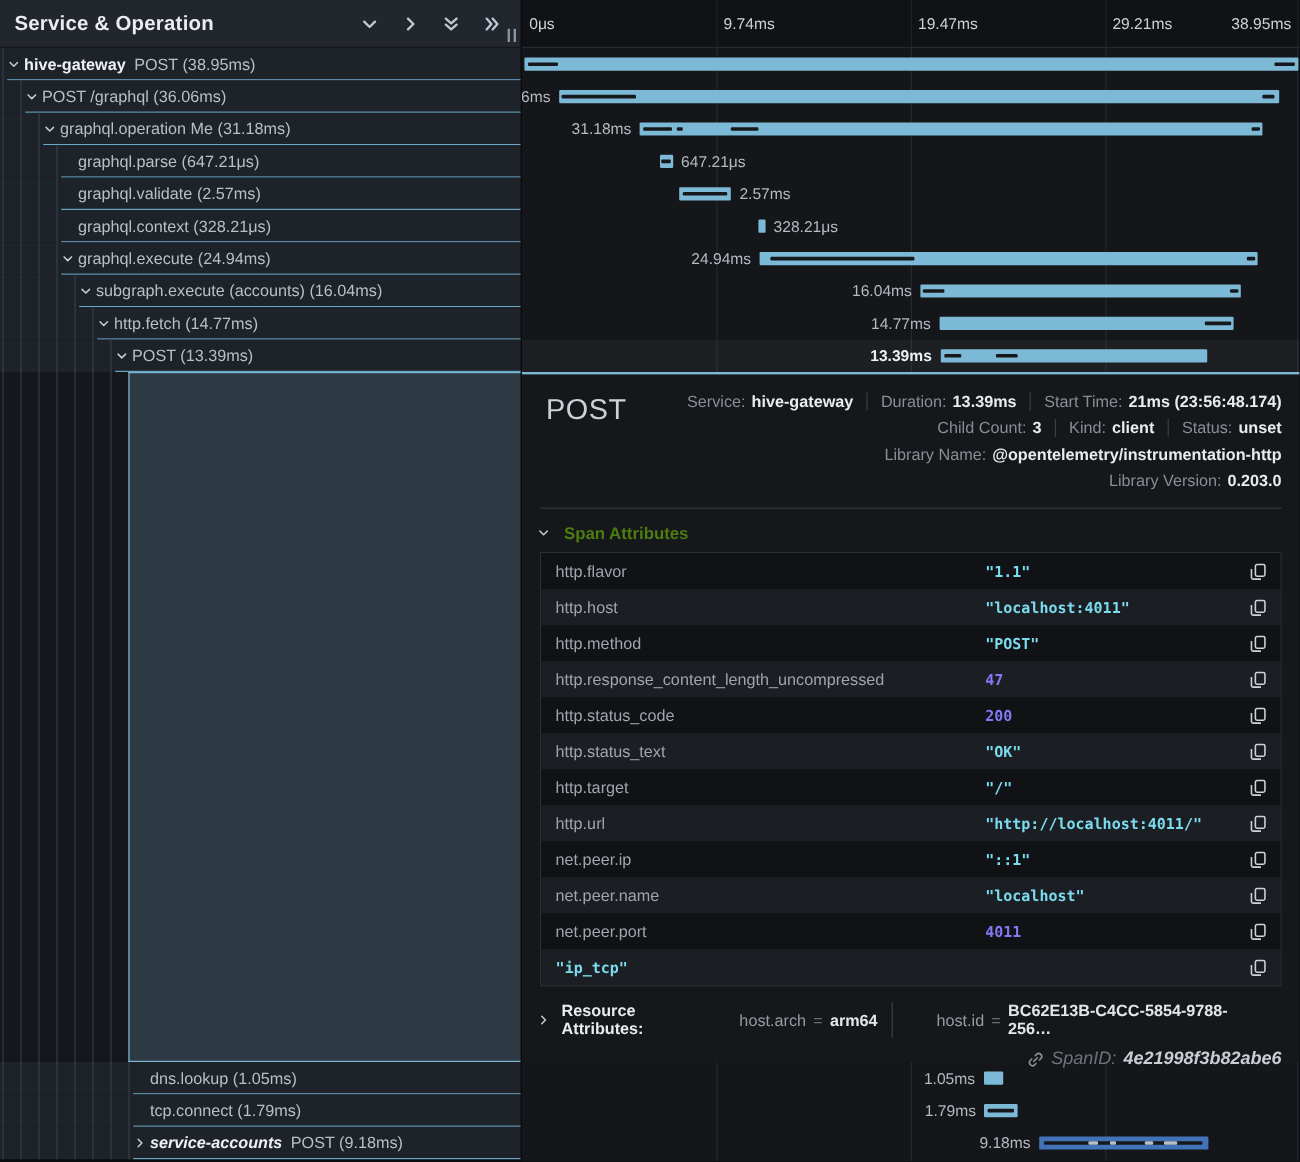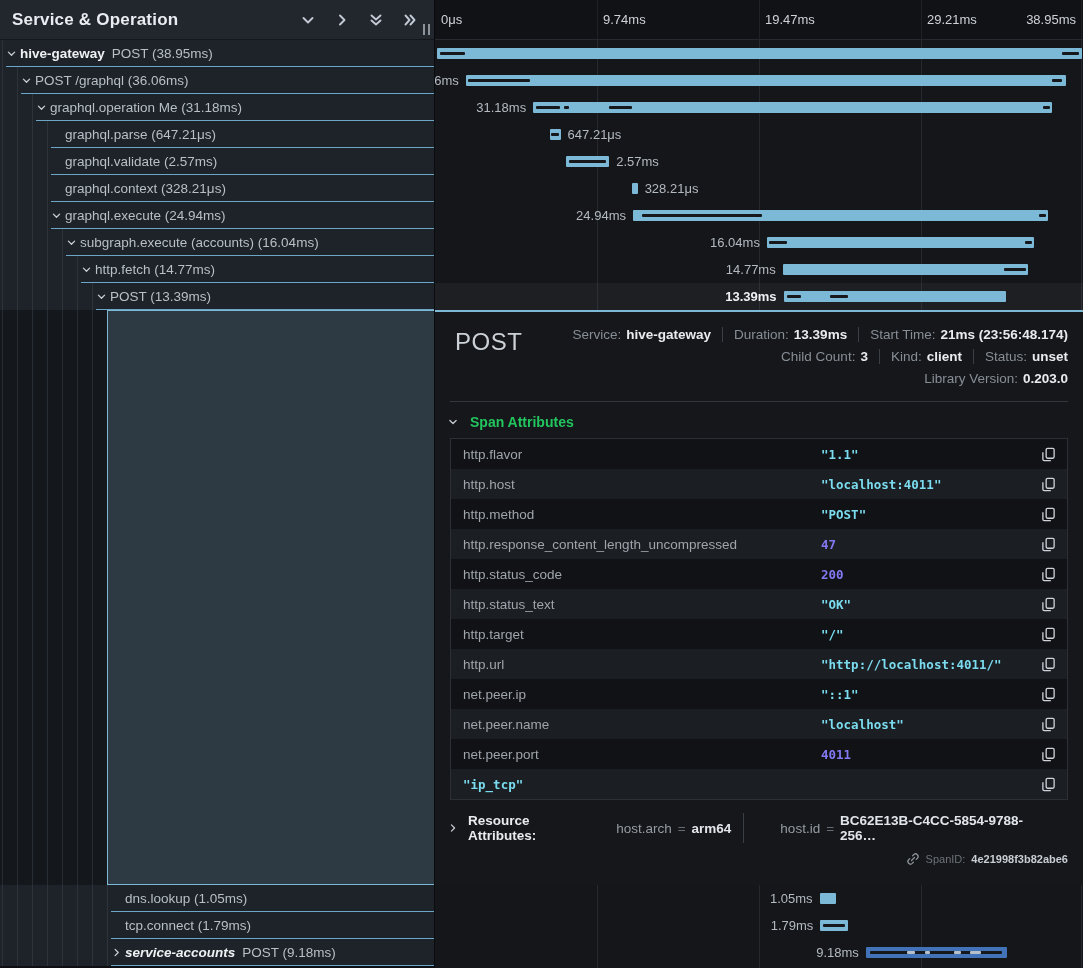--- a/index.html
+++ b/index.html
@@ -72,38 +72,38 @@
   .meta-stack { display:flex; flex-direction:column; align-items:flex-end; }
   .meta-line { display:flex; align-items:center; height:22px; }
   .meta-item { display:flex; align-items:center; gap:5px; padding:0 11px; font-size:13.5px; }
   .meta-item:last-child { padding-right:0; }
   .meta-item + .meta-item { border-left:1px solid #3a3f46; }
   .meta-label { color:#878e96; }
   .meta-value { color:#e9ecef; font-weight:bold; }
   .detail-divider { margin:12px 15px 0 15px; border-top:1px solid #34383e; }
   .section-header { margin:12px 15px 8px 13px; display:flex; align-items:center; gap:8px; }
   .section-header .chev svg { width:10px; height:10px; }
-  .section-title { font-size:14px; font-weight:bold; color:#22c55e; }
+  .section-title { font-size:14px; font-weight:bold; color:#4d7c0f; }
   .attr-table { margin:0 15px; border:1px solid #2c3036; }
   .attr-row { height:30px; display:flex; align-items:center; padding:0 10px 0 12px; }
   .attr-row:nth-child(odd) { background:#101216; }
   .attr-row:nth-child(even) { background:#1b1e23; }
   .attr-key { flex:0 0 358px; font-size:13.5px; color:#9fa5ab; }
   .attr-value { font-family:"DejaVu Sans Mono", monospace; font-size:12.5px; font-weight:bold; }
   .attr-value.string { color:var(--string); }
   .attr-value.number { color:var(--number); }
   .copy-btn { margin-left:auto; width:16px; height:16px; color:#ced3d9; background:none; border:none; cursor:pointer; padding:0; }
   .copy-btn svg { width:15px; height:15px; display:block; }
   .resource-line { margin:13px 15px 0 13px; display:flex; align-items:center; font-size:13.5px; }
   .resource-line .chev { margin-right:6px; }
   .res-title { font-weight:bold; color:#e9ecef; margin-right:4px; }
   .res-item { display:flex; align-items:center; gap:6px; padding:0 12px; }
   .res-item + .res-item { border-left:1px solid #3a3f46;padding-left:36px; }
   .res-key { color:#959ca3; } .res-eq { color:#666c73; } .res-val { color:#e2e6ea; font-weight:bold; }
-  .spanid-line { margin:9px 15px 0 0; display:flex; justify-content:flex-end; align-items:center; gap:6px; font-size:11px; }
+  .spanid-line { margin:9px 15px 0 0; display:flex; justify-content:flex-end; align-items:center; gap:6px; font-size:15px;font-style:italic; }
   .link-icon { width:14px; height:14px; color:#8a9198; } .link-icon svg { width:14px; height:14px; display:block; }
   .spanid-label { color:#6d737a; }
   .spanid-value { color:#c9ced4; font-weight:bold; }
 </style>
 </head>
 <body>
 
 <div id="app">
 
   <div class="left-panel">
@@ -357,20 +357,26 @@
                 <span class="meta-label">Kind:</span>
                 <b class="meta-value">client</b>
               </span>
               <span class="meta-item">
                 <span class="meta-label">Status:</span>
                 <b class="meta-value">unset</b>
               </span>
             </div>
             <div class="meta-line">
               <span class="meta-item">
+                <span class="meta-label">Library Name:</span>
+                <b class="meta-value">@opentelemetry/instrumentation-http</b>
+              </span>
+            </div>
+            <div class="meta-line">
+              <span class="meta-item">
                 <span class="meta-label">Library Version:</span>
                 <b class="meta-value">0.203.0</b>
               </span>
             </div>
           </div>
       </div>
       <div class="detail-divider"></div>
       <div class="section-header">
         <span class="chev">
           <svg viewBox="0 0 16 16" fill="none" stroke="currentColor" stroke-width="2" stroke-linecap="round" stroke-linejoin="round">

